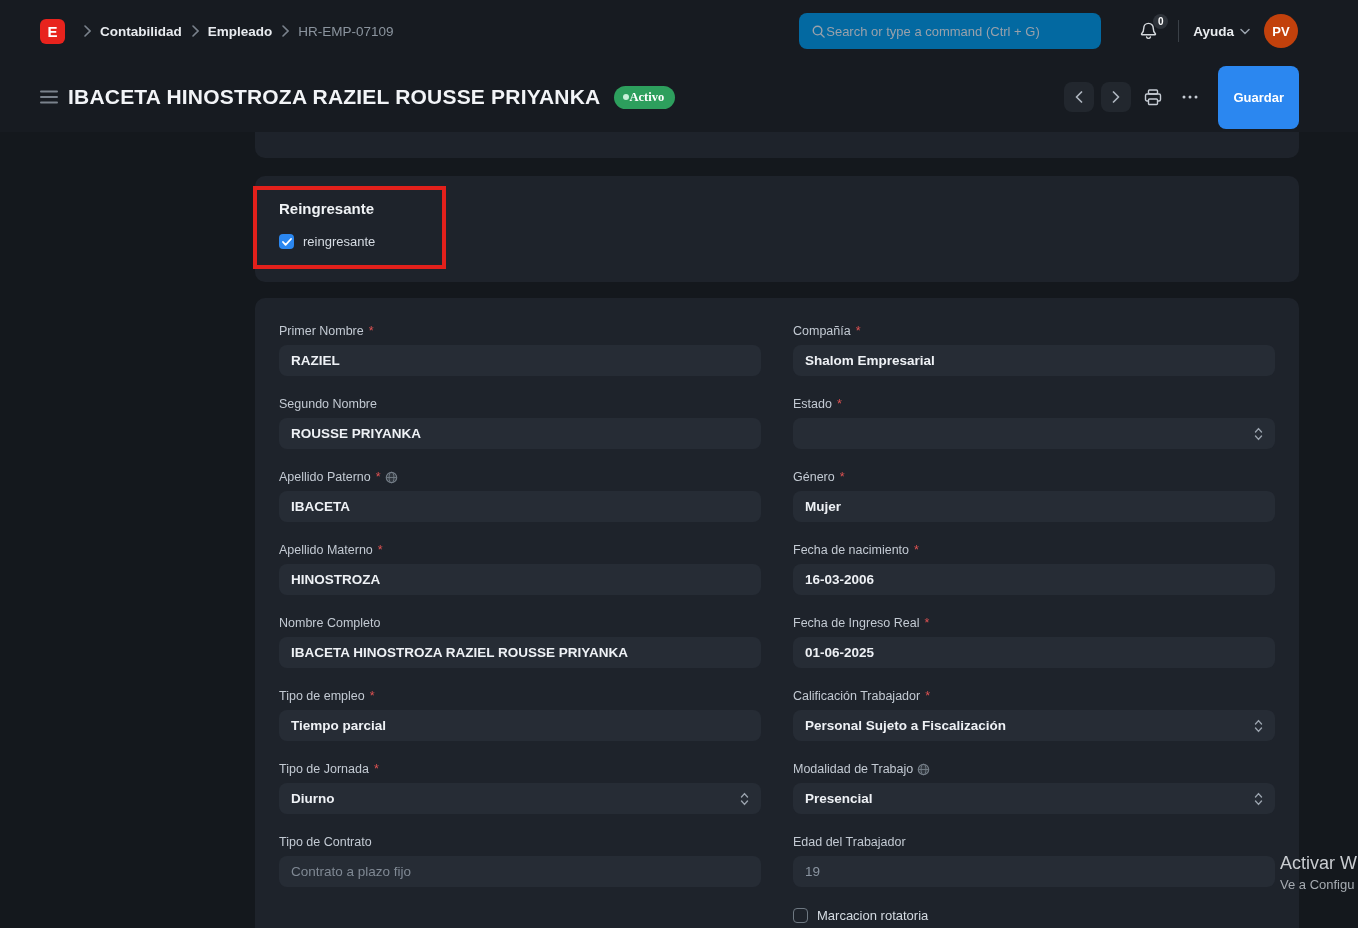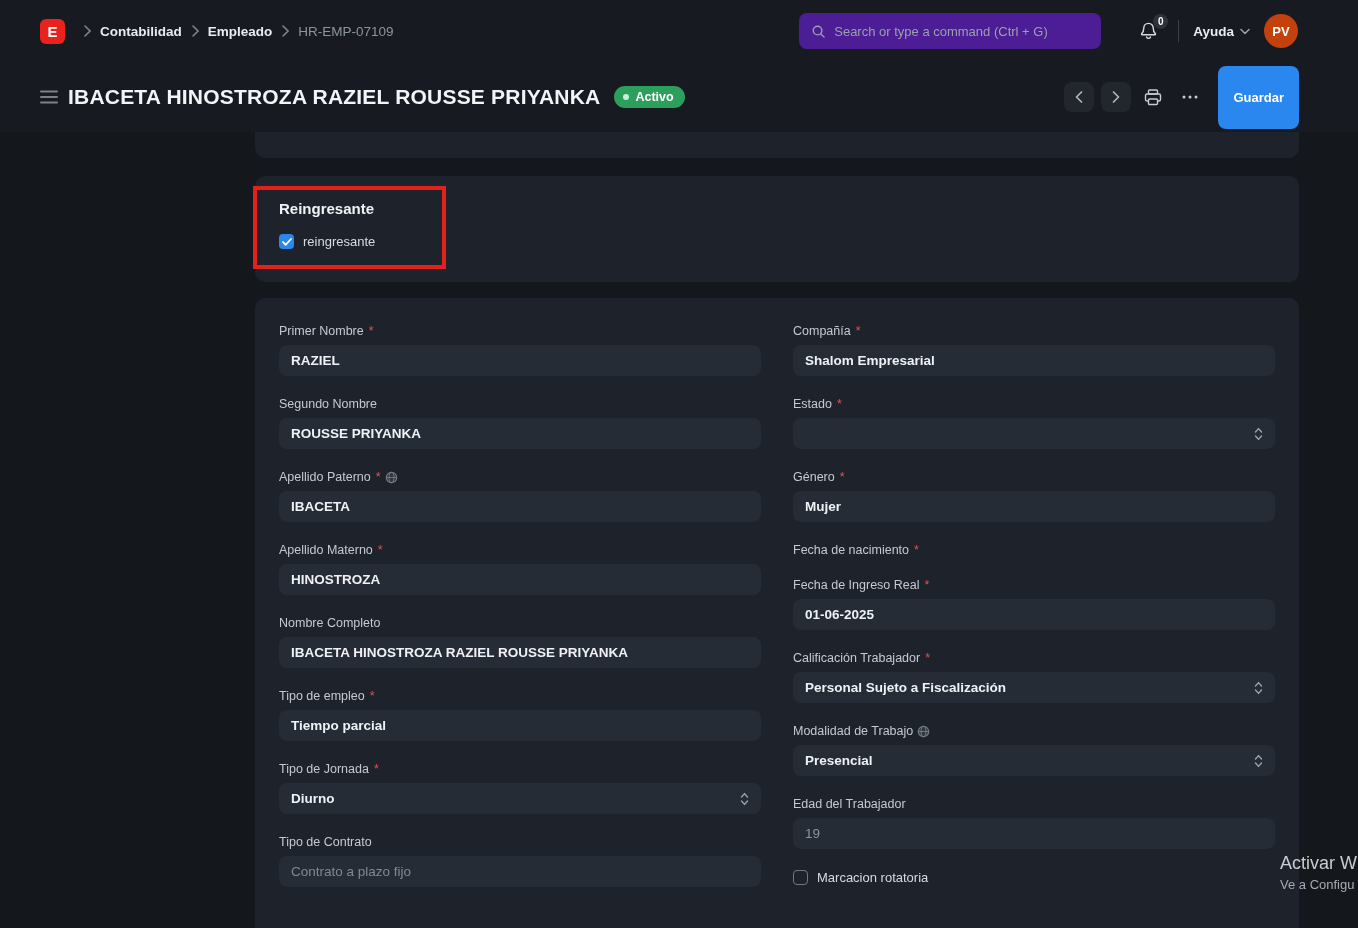--- a/index.html
+++ b/index.html
@@ -22,22 +22,22 @@
     background:#e8231d; color:#fff;
     display:flex; align-items:center; justify-content:center;
     font-weight:800; font-size:15px; cursor:pointer;
   }
   .breadcrumb { display:flex; align-items:center; margin-left:18px; gap:9px; font-size:13.5px; }
   .crumb { color:#e8ebef; font-weight:700; cursor:pointer; }
   .crumb.muted { color:#8b949e; font-weight:400; }
   .crumb-sep { display:flex; align-items:center; }
   .searchbar {
     margin-left:auto; width:302px; height:36px;
-    background:#4c1d95; border-radius:8px;
-    display:flex; align-items:center; padding:0 12px; gap:8px;
+    background:#0369a1; border-radius:8px;
+    display:flex; align-items:center; padding:0 12px; 
   }
   .searchbar input {
     background:transparent; border:none; outline:none;
     color:#b9c0c9; font-size:13px; width:100%;
     font-family:"Liberation Sans", sans-serif;
   }
   .searchbar input::placeholder { color:#99a1ab; }
   .nav-right { display:flex; align-items:center; margin-left:32px; gap:14px; }
   .bell-wrap { position:relative; cursor:pointer; padding:4px 6px; }
   .bell-badge {
@@ -60,21 +60,21 @@
     height:70px; background:#171b21;
     display:flex; align-items:center;
     padding:0 59px 0 40px;
   }
   .menu-toggle { cursor:pointer; display:flex; align-items:center; margin-right:10px; }
   .page-title { font-size:21px; font-weight:800; color:#f2f4f7; letter-spacing:.2px; }
   .status-badge {
     margin-left:14px; background:#2d9f5d; color:#fff;
     font-size:12.5px; font-weight:600;
     padding:4px 11px 4px 9px; border-radius:12px;
-    display:flex; align-items:center; gap:6px;
+    display:flex; align-items:center; gap:0;font-family:Liberation Serif, serif;
   }
   .status-dot { width:6px; height:6px; border-radius:50%; background:#c8f0d8; }
   .title-actions { margin-left:auto; display:flex; align-items:center; gap:7px; }
   .tool-btn {
     width:30px; height:30px; border-radius:8px; background:#22272e;
     display:flex; align-items:center; justify-content:center; cursor:pointer;
   }
   .tool-btn.flat { background:transparent; }
   .primary-btn {
     margin-left:6px; background:#2b87f0; color:#fff; border:none;
@@ -393,20 +393,23 @@
           <div class="control">
             <span class="val">Mujer</span>
           </div>
         </div>
 
         <div class="field">
           <div class="field-label">
             <span>Fecha de nacimiento</span>
             <span class="req">*</span>
           </div>
+          <div class="control">
+            <span class="val">16-03-2006</span>
+          </div>
         </div>
 
         <div class="field">
           <div class="field-label">
             <span>Fecha de Ingreso Real</span>
             <span class="req">*</span>
           </div>
           <div class="control">
             <span class="val">01-06-2025</span>
           </div>

